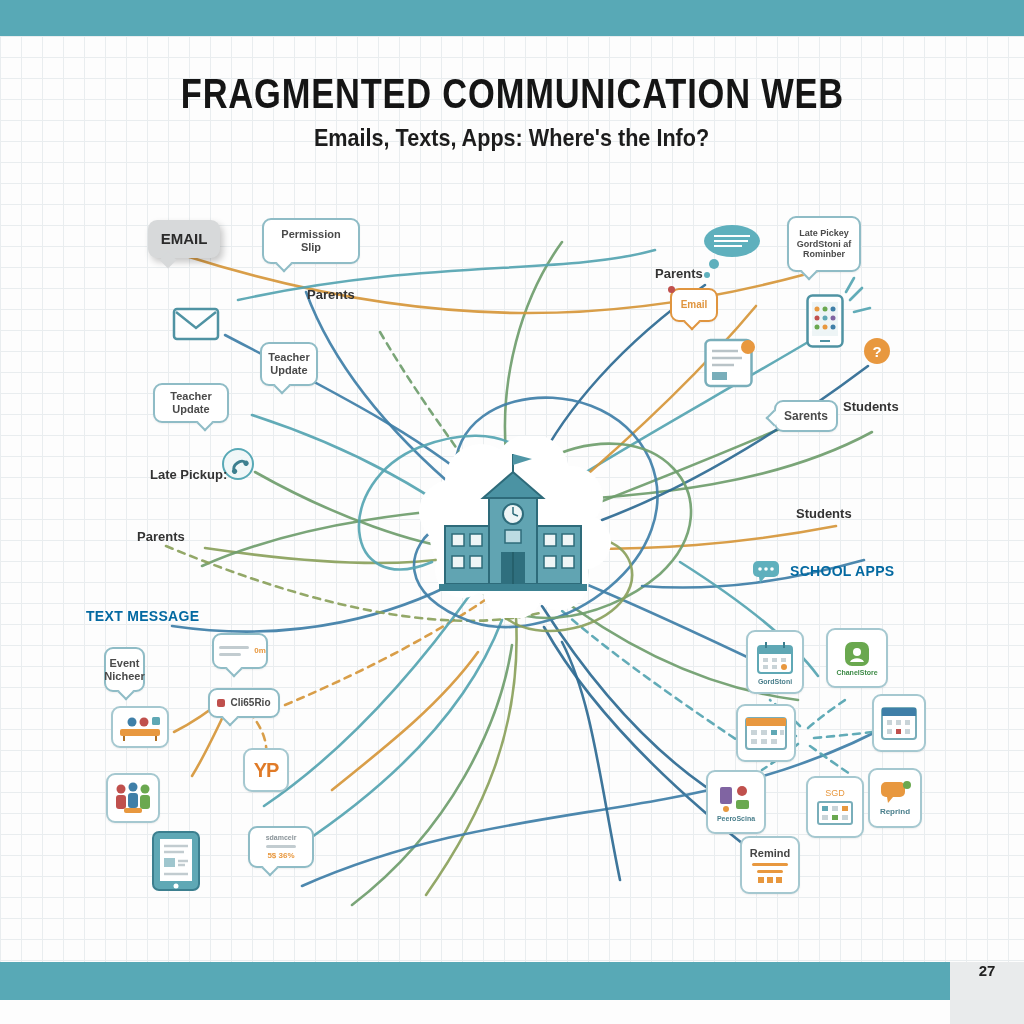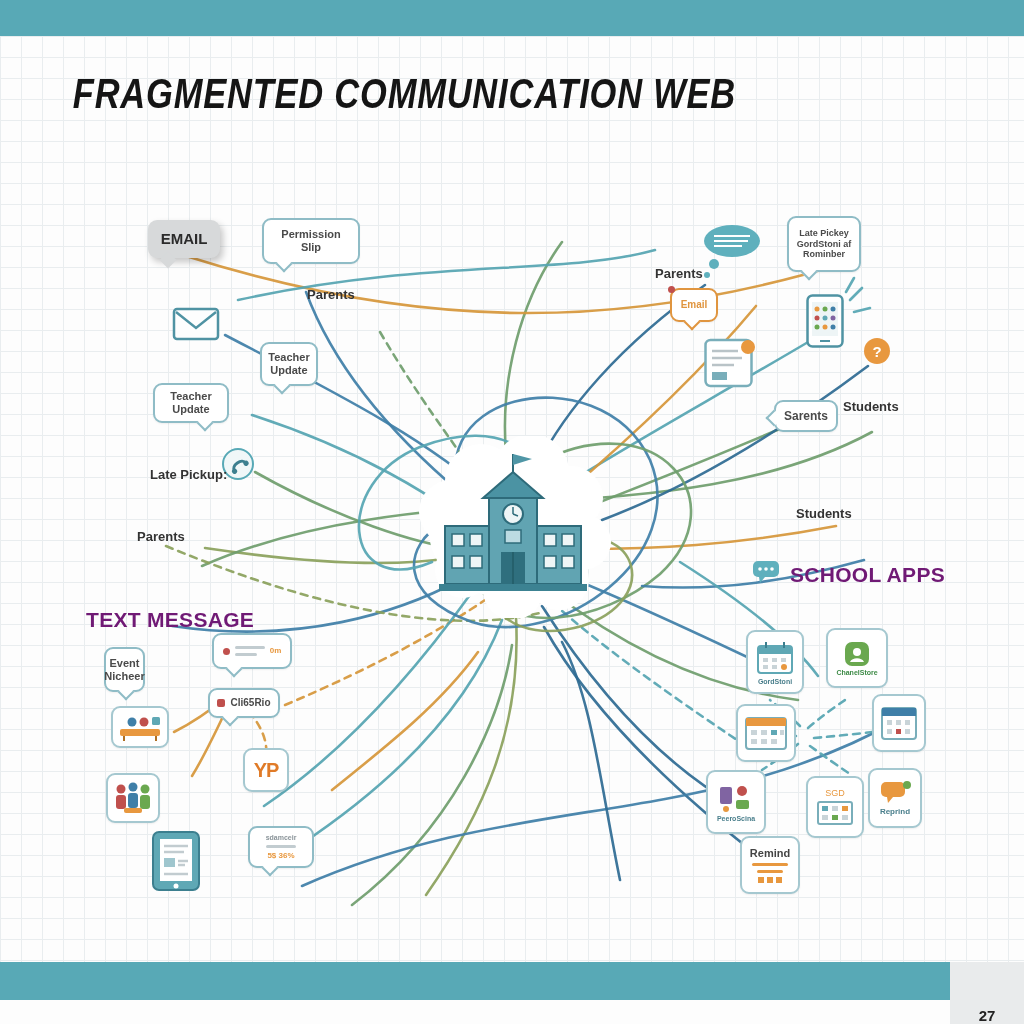--- a/index.html
+++ b/index.html
@@ -6,35 +6,35 @@
   html,body { width:1024px; height:1024px; }
   .page { position:relative; width:1024px; height:1024px; background:#fdfdfd;
           font-family:"Liberation Sans", sans-serif; overflow:hidden; }
   .grid { position:absolute; left:0; right:0; top:36px; bottom:62px; z-index:0;
           background-image:linear-gradient(#e9edef 1px,transparent 1px),
                            linear-gradient(90deg,#e9edef 1px,transparent 1px);
           background-size:21px 21px; }
   .bar-top { position:absolute; top:0; left:0; right:0; height:36px; background:#58a9b6; z-index:3; }
   .bar-bottom { position:absolute; bottom:24px; left:0; right:0; height:38px; background:#58a9b6; z-index:3; }
   .pagenum { position:absolute; right:0; bottom:0; width:74px; height:62px; background:#e9ebec; z-index:4;
-             display:flex; align-items:flex-end; justify-content:center;
+             display:flex; align-items:flex-start; justify-content:center;
              font-size:15px; font-weight:bold; color:#222; }
-  .title-wrap { position:absolute; top:70px; left:0; right:0; text-align:left; z-index:3;font-style:italic; }
+  .title-wrap { position:absolute; top:70px; left:0; right:0; text-align:center; z-index:3; }
   .title { display:inline-block; font-size:42px; font-weight:800; color:#151515;
            transform:scaleX(.82); letter-spacing:1px; white-space:nowrap; }
   .subtitle-wrap { position:absolute; top:124px; left:0; right:0; text-align:center; z-index:3; }
   .subtitle { display:inline-block; font-size:24px; font-weight:700; color:#1c1c1c;
               transform:scaleX(.9); white-space:nowrap; }
   svg.web { position:absolute; left:0; top:0; z-index:1; }
   svg.web path { fill:none; stroke-width:2.6; stroke-linecap:round; opacity:.92; }
   .pb{stroke:#3f7fa8}.pn{stroke:#2e6b93}.pt{stroke:#55a5b2}.pg{stroke:#6f9e6d}.po{stroke:#8ba15c}.pr{stroke:#d6973a}
   .dash{stroke-dasharray:7 6}.thin{stroke-width:1.6}
   .school { position:absolute; left:415px; top:436px; z-index:2; }
   .lbl { position:absolute; font-size:13px; font-weight:700; color:#333; z-index:3; white-space:nowrap; }
-  .heading { position:absolute; font-size:21px; font-weight:800; color:#701a75; z-index:3; white-space:nowrap; letter-spacing:.3px; }
+  .heading { position:absolute; font-size:14px; font-weight:800; color:#0369a1; z-index:3; white-space:nowrap; letter-spacing:.3px; }
   .bubble { position:absolute; background:#fff; border:2px solid #8fbcc6; border-radius:9px; z-index:3;
             display:flex; flex-direction:column; align-items:center; justify-content:center;
             font-weight:700; color:#4a4a4a; text-align:center; line-height:1.18;
             box-shadow:0 1px 2px rgba(0,0,0,.06); }
   .tail { position:absolute; width:12px; height:12px; background:#fff; }
   .t-b { bottom:-8px; left:14px; transform:rotate(45deg);
          border-right:2px solid #8fbcc6; border-bottom:2px solid #8fbcc6; }
   .t-l { left:-8px; top:10px; transform:rotate(45deg);
          border-bottom:2px solid #8fbcc6; border-left:2px solid #8fbcc6; }
   .t-gray { background:#d7d9da; border:none; }
@@ -168,20 +168,21 @@
     <rect x="37" y="120" width="12" height="12" fill="#eef5f6" stroke="#2e6b7a" stroke-width="1.5"></rect>
     <rect x="55" y="120" width="12" height="12" fill="#eef5f6" stroke="#2e6b7a" stroke-width="1.5"></rect>
     <rect x="129" y="98" width="12" height="12" fill="#eef5f6" stroke="#2e6b7a" stroke-width="1.5"></rect>
     <rect x="147" y="98" width="12" height="12" fill="#eef5f6" stroke="#2e6b7a" stroke-width="1.5"></rect>
     <rect x="129" y="120" width="12" height="12" fill="#eef5f6" stroke="#2e6b7a" stroke-width="1.5"></rect>
     <rect x="147" y="120" width="12" height="12" fill="#eef5f6" stroke="#2e6b7a" stroke-width="1.5"></rect>
     <rect x="24" y="148" width="148" height="7" fill="#3c8292"></rect>
   </svg>
 
   <div class="title-wrap"><span class="title">FRAGMENTED COMMUNICATION WEB</span></div>
+  <div class="subtitle-wrap"><span class="subtitle">Emails, Texts, Apps: Where's the Info?</span></div>
 
   <div class="bubble bubble-gray" style="left:148px;top:220px;width:72px;height:38px;font-size:15px">
     <span>EMAIL</span>
     <i class="tail t-b t-gray"></i>
   </div>
 
   <div class="bubble" style="left:262px;top:218px;width:98px;height:46px;font-size:11px">
     <span>Permission</span>
     <span>Slip</span>
     <i class="tail t-b"></i>
@@ -219,21 +220,21 @@
   <span class="lbl" style="left:137px;top:529px">Parents</span>
 
   <span class="heading" style="left:86px;top:608px">TEXT MESSAGE</span>
 
   <div class="bubble" style="left:104px;top:647px;width:41px;height:45px;font-size:11px">
     <span>Event</span>
     <span>Nicheer</span>
     <i class="tail t-b"></i>
   </div>
 
-  <div class="bubble" style="left:212px;top:633px;width:80px;height:36px;flex-direction:row;gap:5px;padding:12px 6px">
+  <div class="bubble" style="left:212px;top:633px;width:56px;height:36px;flex-direction:row;gap:5px;padding:12px 6px">
     <span class="reddot"></span>
     <span style="display:flex;flex-direction:column;gap:4px">
       <span class="gline" style="width:30px"></span>
       <span class="gline" style="width:22px"></span>
     </span>
     <span style="font-size:8px;color:#e8983f;font-weight:700">0m</span>
     <i class="tail t-b"></i>
   </div>
 
   <div class="bubble" style="left:208px;top:688px;width:72px;height:30px;flex-direction:row;gap:5px;font-size:10px">

